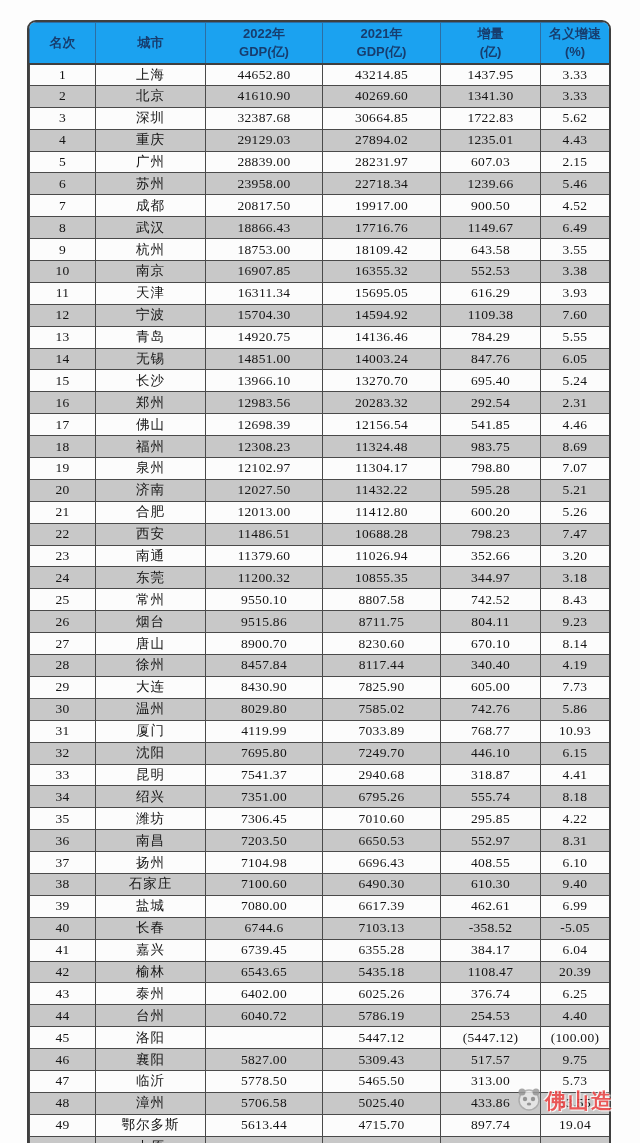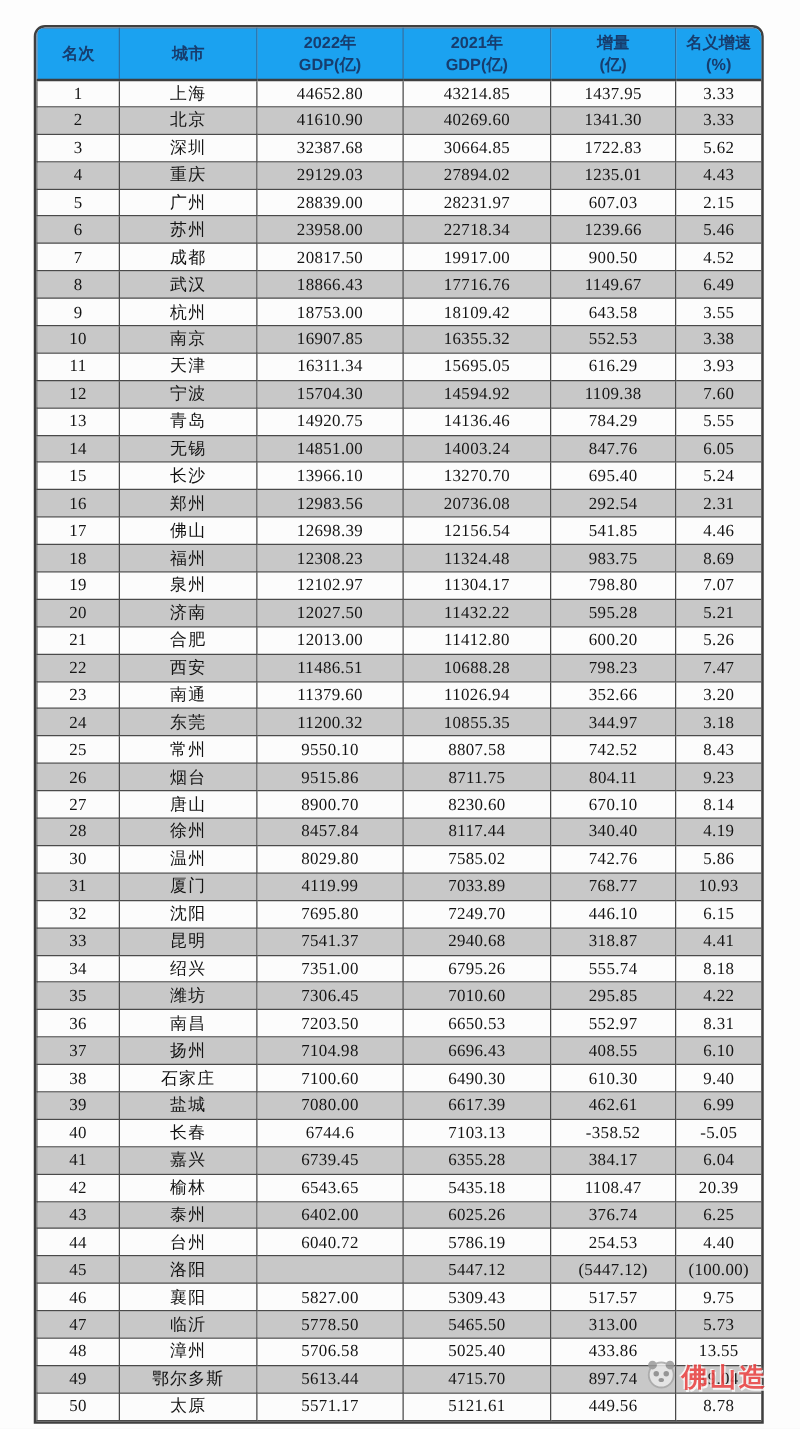--- a/index.html
+++ b/index.html
@@ -230,21 +230,21 @@
       <td class="city">长沙</td>
       <td>13966.10</td>
       <td>13270.70</td>
       <td>695.40</td>
       <td>5.24</td>
     </tr>
           <tr>
       <td>16</td>
       <td class="city">郑州</td>
       <td>12983.56</td>
-      <td>20736.08</td>
+      <td>20283.32</td>
       <td>292.54</td>
       <td>2.31</td>
     </tr>
           <tr>
       <td>17</td>
       <td class="city">佛山</td>
       <td>12698.39</td>
       <td>12156.54</td>
       <td>541.85</td>
       <td>4.46</td>
@@ -329,20 +329,28 @@
       <td>670.10</td>
       <td>8.14</td>
     </tr>
           <tr>
       <td>28</td>
       <td class="city">徐州</td>
       <td>8457.84</td>
       <td>8117.44</td>
       <td>340.40</td>
       <td>4.19</td>
+    </tr>
+          <tr>
+      <td>29</td>
+      <td class="city">大连</td>
+      <td>8430.90</td>
+      <td>7825.90</td>
+      <td>605.00</td>
+      <td>7.73</td>
     </tr>
           <tr>
       <td>30</td>
       <td class="city">温州</td>
       <td>8029.80</td>
       <td>7585.02</td>
       <td>742.76</td>
       <td>5.86</td>
     </tr>
           <tr>

